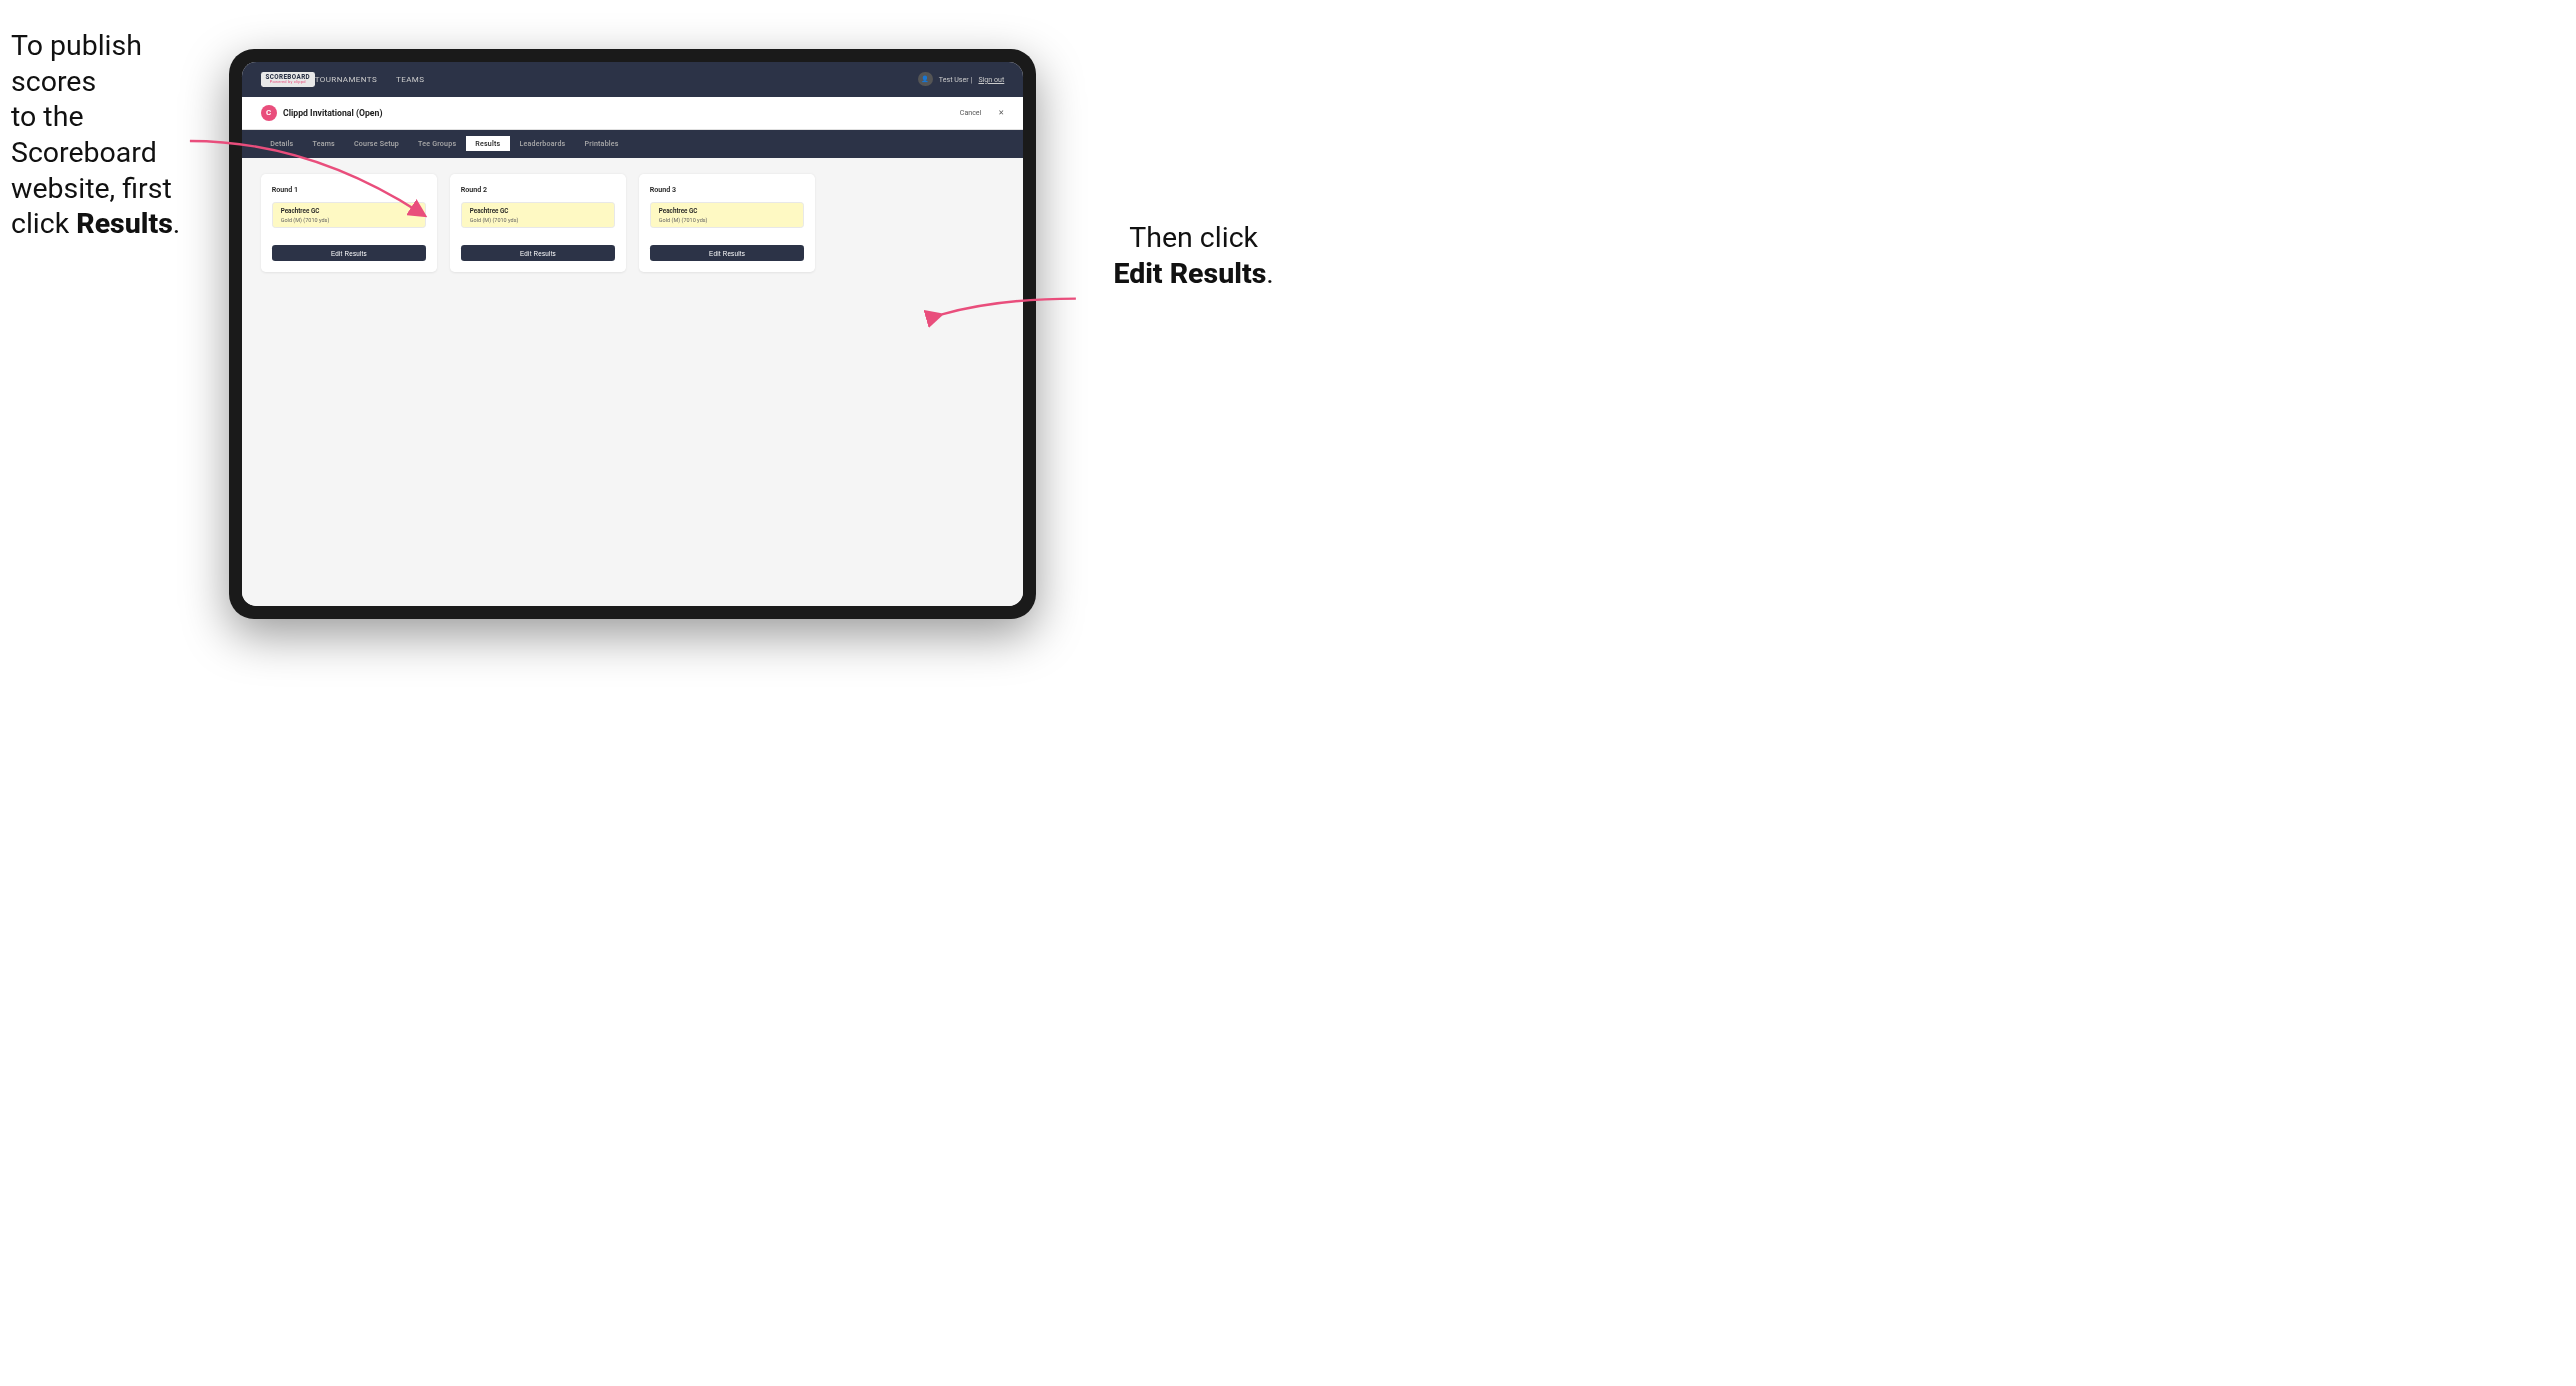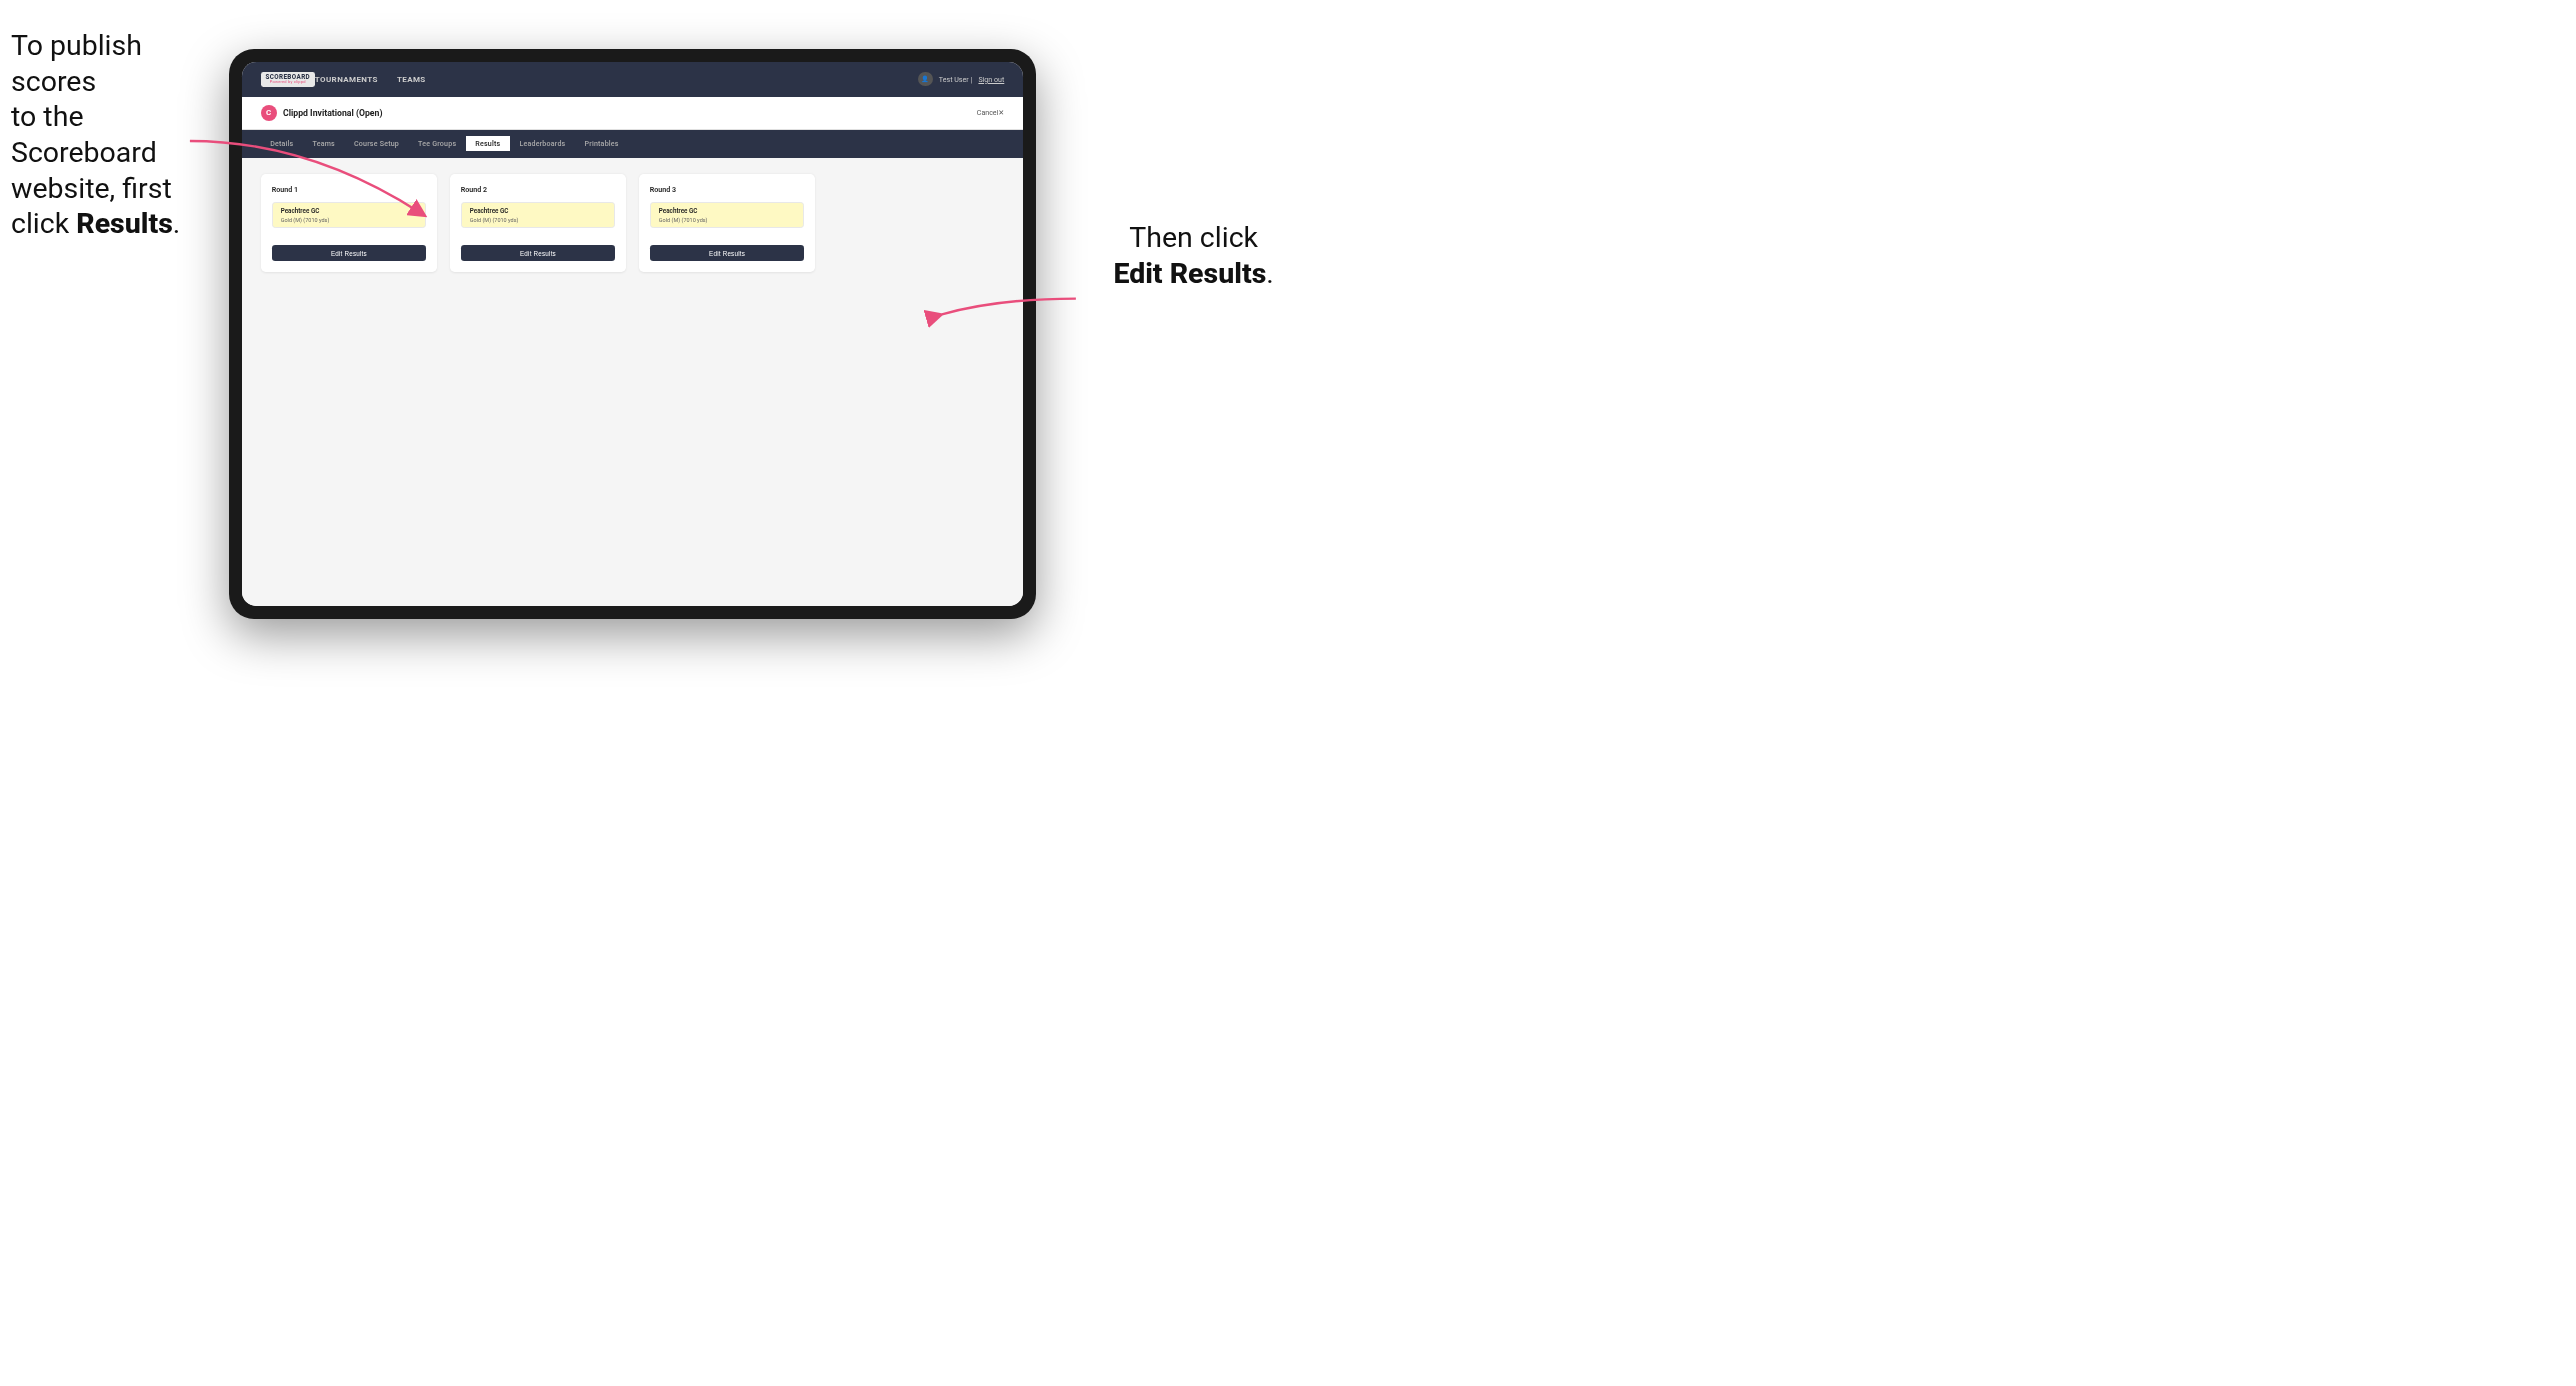--- a/index.html
+++ b/index.html
@@ -126,21 +126,21 @@
 
     .nav-links {
       display: flex;
       gap: 19px;
       flex: 1;
     }
 
     .nav-link {
       color: #cccccc;
       font-size: 8px;
-      font-weight: 700;
+      font-weight: 400;
       cursor: pointer;
       letter-spacing: 0.4px;
     }
 
     .nav-right {
       display: flex;
       align-items: center;
       gap: 6.3px;
       font-size: 7.1px;
       color: #cccccc;
@@ -193,21 +193,21 @@
       font-weight: 700;
       color: #222;
     }
 
     .cancel-btn {
       font-size: 7.1px;
       color: #555;
       cursor: pointer;
       display: flex;
       align-items: center;
-      gap: 0;
+      gap: 17px;
       margin-left: 34px;
     }
 
     
     .sub-nav {
       background: #2c3347;
       display: flex;
       align-items: center;
       padding: 0 19px;
       height: 28.5px;

